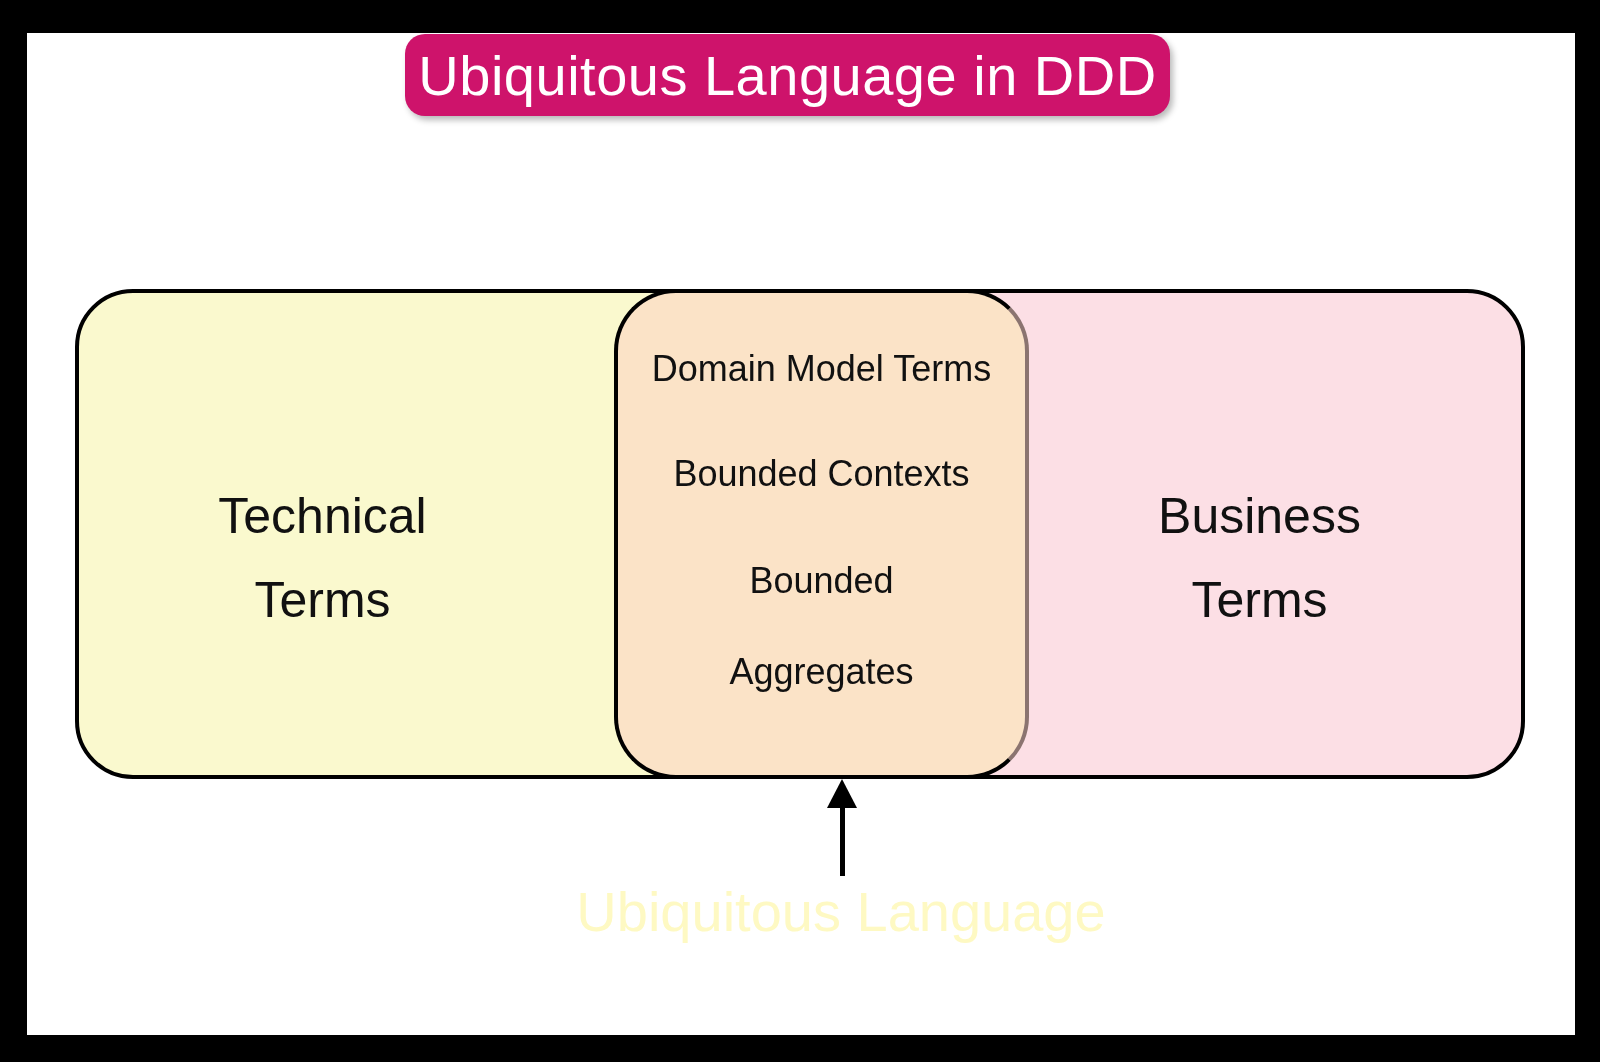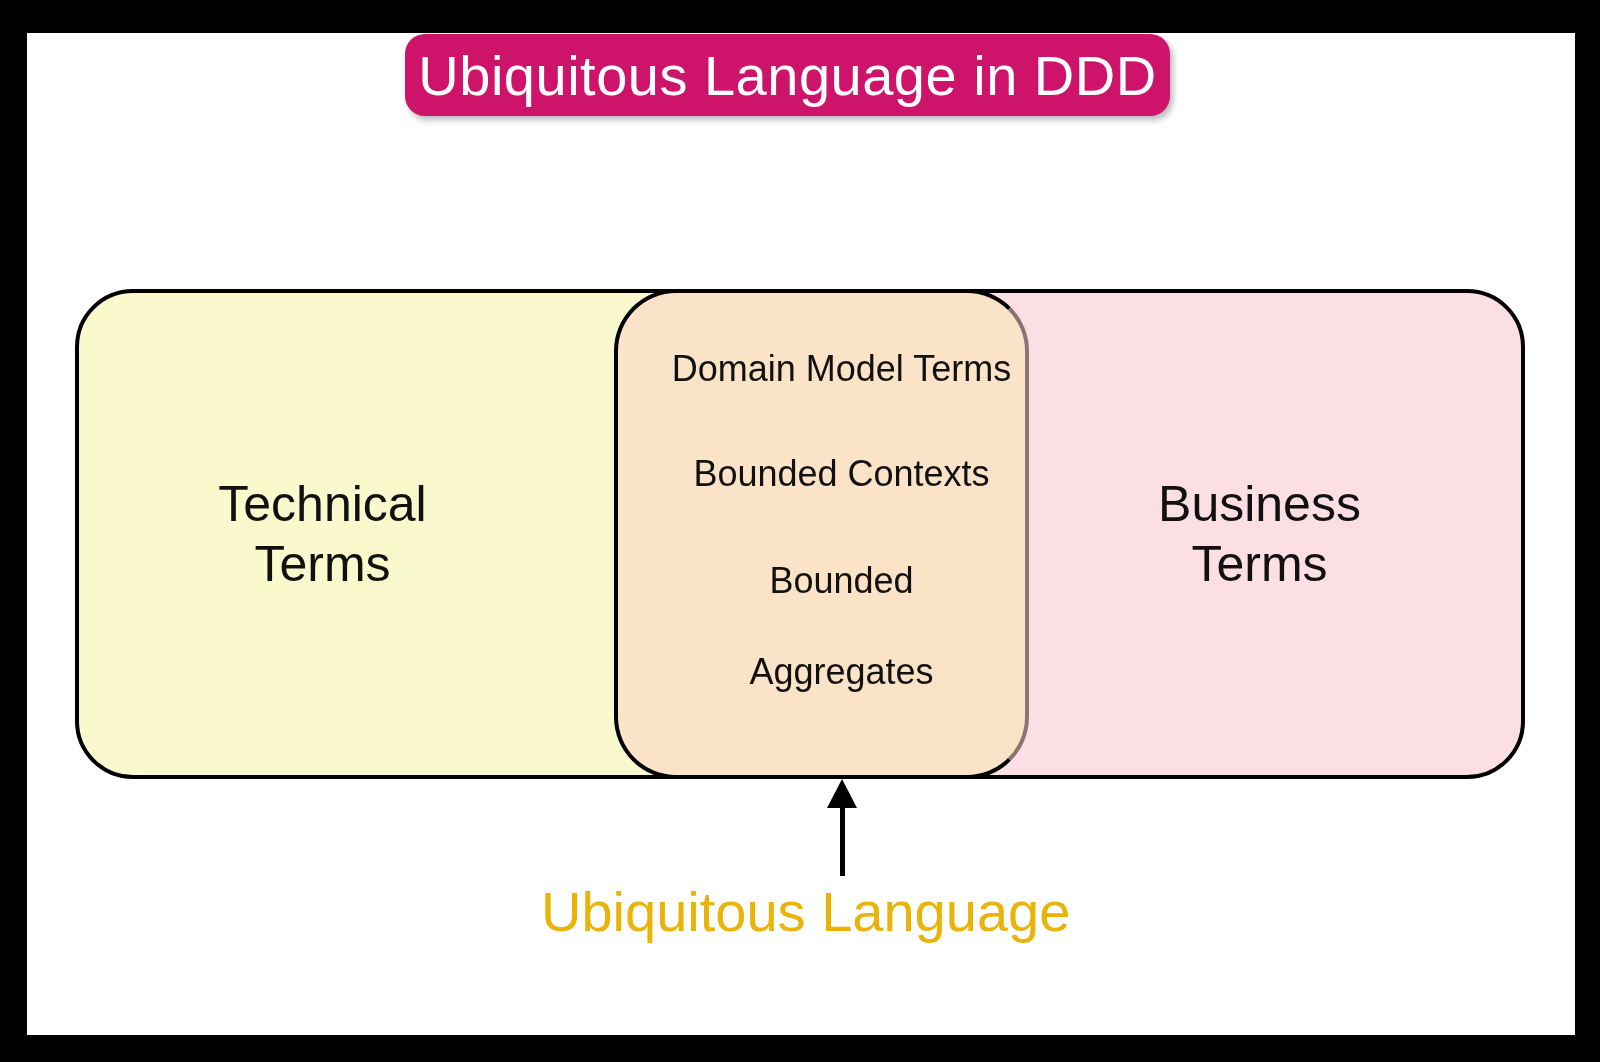--- a/index.html
+++ b/index.html
@@ -60,35 +60,34 @@
     border: 4px solid #000000;
     border-right-color: #8B7470;
     border-radius: 62px;
     background: #FBE3C7;
   }
   .side-label {
     position: absolute;
     width: 445px;
     text-align: center;
     font-size: 50px;
-    line-height: 60px;
+    line-height: 84px;
     color: #111111;
     white-space: pre-line;
   }
   .side-label.tech { left: 100px; top: 474px; }
   .side-label.biz  { left: 1037px; top: 474px; }
   .mid-item {
     position: absolute;
     left: 614px;
     width: 415px;
     text-align: center;
     font-size: 36px;
     line-height: 46px;
     color: #111111;
-    padding-left: 20px;
   }
   .mid-item.i0 { top: 346px; }
   .mid-item.i1 { top: 451px; }
   .mid-item.i2 { top: 558px; }
   .mid-item.i3 { top: 649px; }
   .arrow-line {
     position: absolute;
     left: 840px;
     top: 806px;
     width: 5px;
@@ -103,24 +102,24 @@
     height: 0;
     border-left: 15px solid transparent;
     border-right: 15px solid transparent;
     border-bottom: 29px solid #000000;
   }
   .bottom-label {
     position: absolute;
     left: 541px;
     top: 880px;
     width: 600px;
-    text-align: left;
+    text-align: center;
     font-size: 56px;
     line-height: 64px;
-    color: #eab308;
+    color: #fef9c3;
   }
 </style>
 </head>
 <body>
 
 <div class="stage">
 
   <div class="panel"></div>
 
   <div class="title-banner">

